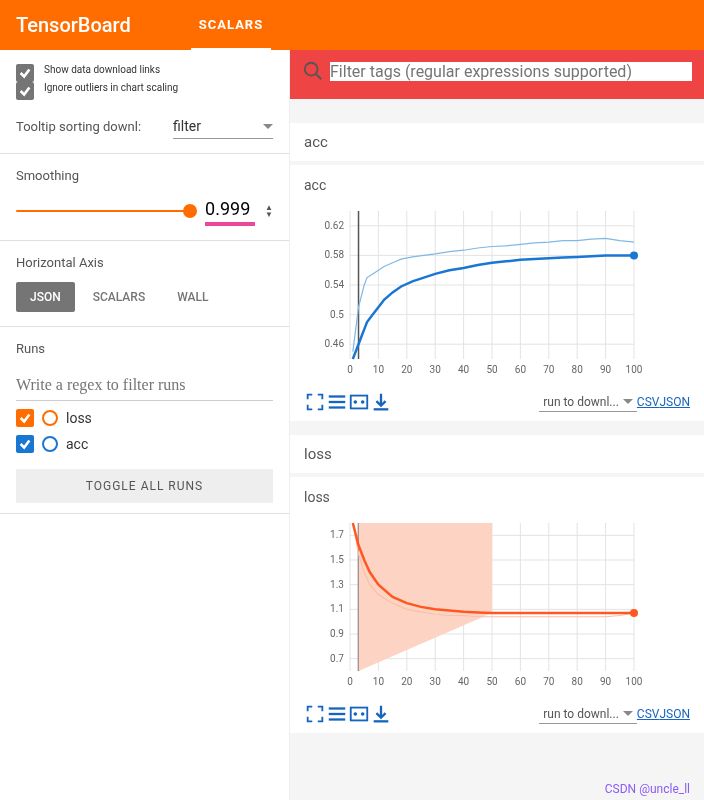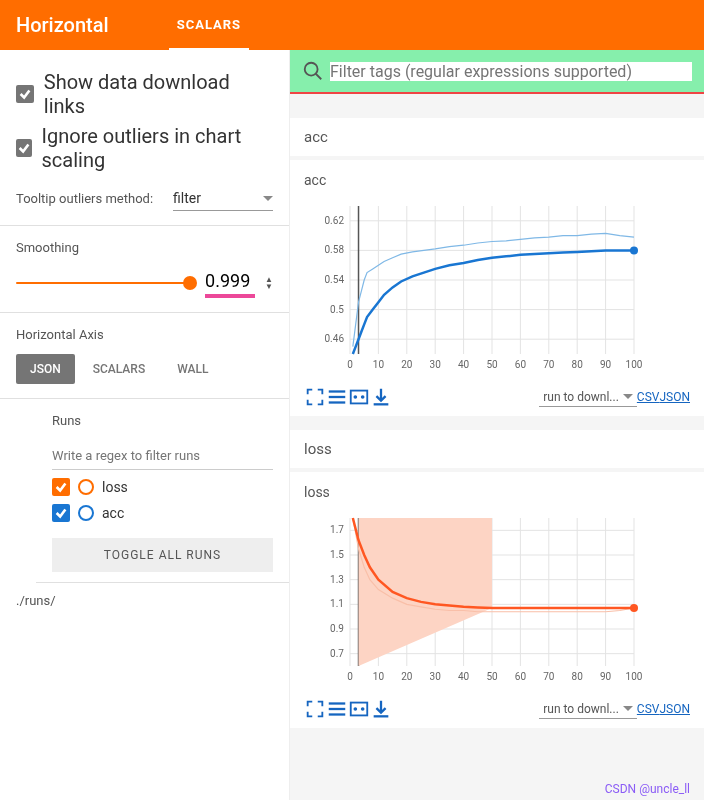--- a/index.html
+++ b/index.html
@@ -3,71 +3,71 @@
 <meta charset="utf-8">
 <style>
 * { box-sizing: border-box; margin: 0; padding: 0; font-family: Roboto, Arial, sans-serif; }
 body { width: 704px; height: 800px; background: #fff; overflow: hidden; position: relative; }
 .header { background: #ff6d00; height: 50px; display: flex; align-items: center; color: #fff; padding-left: 16px; }
 .logo { font-size: 20px; font-weight: 500; margin-right: 60px; }
 .tab { font-size: 13px; font-weight: 700; letter-spacing: 1px; padding: 18px 8px 16px; border-bottom: 3px solid #fff; }
 .main { display: flex; height: calc(100% - 50px); }
 .sidebar { width: 290px; background: #fff; border-right: 1px solid #eee; padding: 0; }
 .group { border-bottom: 1px solid #e0e0e0; padding: 14px 16px; }
-.cbrow { display: flex; align-items: center; margin: 6px 0; font-size: 20px; color: #333; }
+.cbrow { display: flex; margin: 0 0; font-size: 10px; color: #333; }
 .cb { width: 18px; height: 18px; background: #757575; border-radius: 2px; margin-right: 10px; display: flex; align-items: center; justify-content: center; }
 .cb svg { width: 14px; height: 14px; stroke: #fff; stroke-width: 3; fill: none; }
 .selrow { display: flex; align-items: center; justify-content: space-between; margin-top: 14px; font-size: 13px; color: #555; }
 .sellabel { flex: 1; }
 .sel { display: flex; align-items: center; border-bottom: 1px solid #999; padding: 4px 0; width: 100px; font-size: 14px; color: #333; justify-content: space-between;}
 .tri { width: 0; height: 0; border-left: 5px solid transparent; border-right: 5px solid transparent; border-top: 5px solid #888; }
 .slabel { font-size: 13px; color: #555; margin-bottom: 12px; display: block; }
 .slider { display: flex; align-items: center; gap: 10px; }
 .track { flex: 1; height: 2px; background: #ff6d00; position: relative; border-radius: 1px;}
 .thumb { width: 14px; height: 14px; background: #ff6d00; border-radius: 50%; position: absolute; right: -2px; top: -6px; }
 .numin { width: 50px; border: none; border-bottom: 4px solid #ec4899; font-size: 18px; padding: 3px 0; }
 .spinners { display:flex; flex-direction:column; font-size:8px; line-height:7px; color:#555; cursor:pointer;}
 .haxis-btns { display: flex; gap: 4px; margin-top: 10px; }
 .hbtn { padding: 8px 14px; font-size: 12px; color: #757575; background: transparent; border: none; border-radius: 2px; font-weight:500;}
 .hbtn.act { background: #757575; color: #fff; }
-.runsfilter { border: none; border-bottom: 1px solid #ccc; width: 100%; font-size: 13px; color: #14532d; padding: 6px 0; margin-top: 2px; }
-.runs-group { padding: 14px 16px 10px 16px; border-bottom: 1px solid #e0e0e0; margin-left: 36px;}
+.runsfilter { border: none; border-bottom: 1px solid #ccc; width: 100%; font-size: 16px; color: #14532d; padding: 6px 0; margin-top: 2px; font-family: Liberation Serif, serif; }
+.runs-group { padding: 14px 16px 10px 16px; border-bottom: 1px solid #e0e0e0;}
 .runrow { display: flex; align-items: center; gap: 8px; margin: 8px 0; font-size: 14px; color: #333; }
 .cbsq { width: 18px; height: 18px; border-radius: 2px; display: flex; align-items: center; justify-content: center; }
 .cbsq.orange { background: #ff6d00; }
 .cbsq.blue { background: #1976d2; }
 .cbsq svg { width: 14px; height: 14px; stroke: #fff; stroke-width: 3; fill: none; }
 .radio { width: 16px; height: 16px; border-radius: 50%; border: 2px solid; }
 .radio.orange { border-color: #ff6d00; }
 .radio.blue { border-color: #1976d2; }
 .toggle { width: 100%; background: #eee; border: none; padding: 10px; font-size: 12px; letter-spacing: 1px; color: #555; margin-top: 8px; }
 .runsdir { font-size: 13px; color: #555; padding: 10px 16px; }
 .content { flex: 1; background: #f5f5f5; overflow: hidden; }
-.filter { display: flex; align-items: center; padding: 10px 12px; border-bottom: 2px solid #ef4444; background:#86efac;justify-content:flex-end;}
+.filter { display: flex; align-items: center; padding: 10px 12px; border-bottom: 7px solid #ef4444; background:#ef4444;justify-content:flex-end;}
 .filter svg { width: 22px; height: 22px; stroke:#555; stroke-width:2; fill:none;}
 .filter input { border: none; font-size: 16px; color: #999; flex: 1; margin-left: 6px; outline:none;}
 .panelgap { height: 24px; }
 .panel { background: #fff; margin-top: 0; }
 .phdr { padding: 10px 14px; font-size: 15px; color: #555; border-bottom: 4px solid #f5f5f5;}
 .pbody { padding: 12px 14px 8px 14px; }
 .ctitle { font-size: 14px; color: #555; margin-bottom: 8px;}
 .chart { width: 340px; height: 180px; position: relative; }
 .gridl { stroke: #e3e3e3; stroke-width: 1; }
 .zerol { stroke: #555; stroke-width: 1.5;}
 .tools { display: flex; align-items: center; gap: 0; margin-top: 6px; }
 .ticon { width: 22px; height: 22px; color: #1565c0; cursor: pointer; }
 .dlsel { font-size: 12px; color:#555; border-bottom: 1px solid #999; padding: 2px 4px; display:flex; align-items:center; gap:4px; margin-left: auto;}
 .dlink { font-size: 12px; color: #1565c0; text-decoration: underline; cursor: pointer; }
 .watermark { position:absolute; right:14px; bottom:4px; font-size:12px; color:#8b5cf6;}
 </style>
 </head>
 <body>
 
 <div class="header">
-  <div class="logo">Horizontal</div>
+  <div class="logo">TensorBoard</div>
   <div class="tab">SCALARS</div>
 </div>
 
 <div class="main">
   <div class="sidebar">
 
     <div class="group">
       <div class="cbrow">
         <span class="cb">
             <svg viewBox="0 0 16 16">
@@ -78,21 +78,21 @@
       </div>
       <div class="cbrow">
         <span class="cb">
             <svg viewBox="0 0 16 16">
               <polyline points="3,8 7,12 13,4"></polyline>
             </svg>
           </span>
         <span>Ignore outliers in chart scaling</span>
       </div>
       <div class="selrow">
-        <span class="sellabel">Tooltip outliers method:</span>
+        <span class="sellabel">Tooltip sorting downl:</span>
         <div class="sel">
           <span>filter</span>
           <span class="tri"></span>
         </div>
       </div>
     </div>
 
     <div class="group">
       <span class="slabel">Smoothing</span>
       <div class="slider">
@@ -132,21 +132,20 @@
         <span class="cbsq blue">
             <svg viewBox="0 0 16 16">
               <polyline points="3,8 7,12 13,4"></polyline>
             </svg>
           </span>
         <span class="radio blue"></span>
         <span>acc</span>
       </div>
       <button class="toggle">TOGGLE ALL RUNS</button>
     </div>
-    <div class="runsdir">./runs/</div>
   </div>
 
   <div class="content">
     <div class="filter">
       <svg viewBox="0 0 24 24">
           <circle cx="10" cy="10" r="7"></circle>
           <line x1="15" y1="15" x2="21" y2="21"></line>
         </svg>
       <input placeholder="Filter tags (regular expressions supported)" style="">
     </div>

